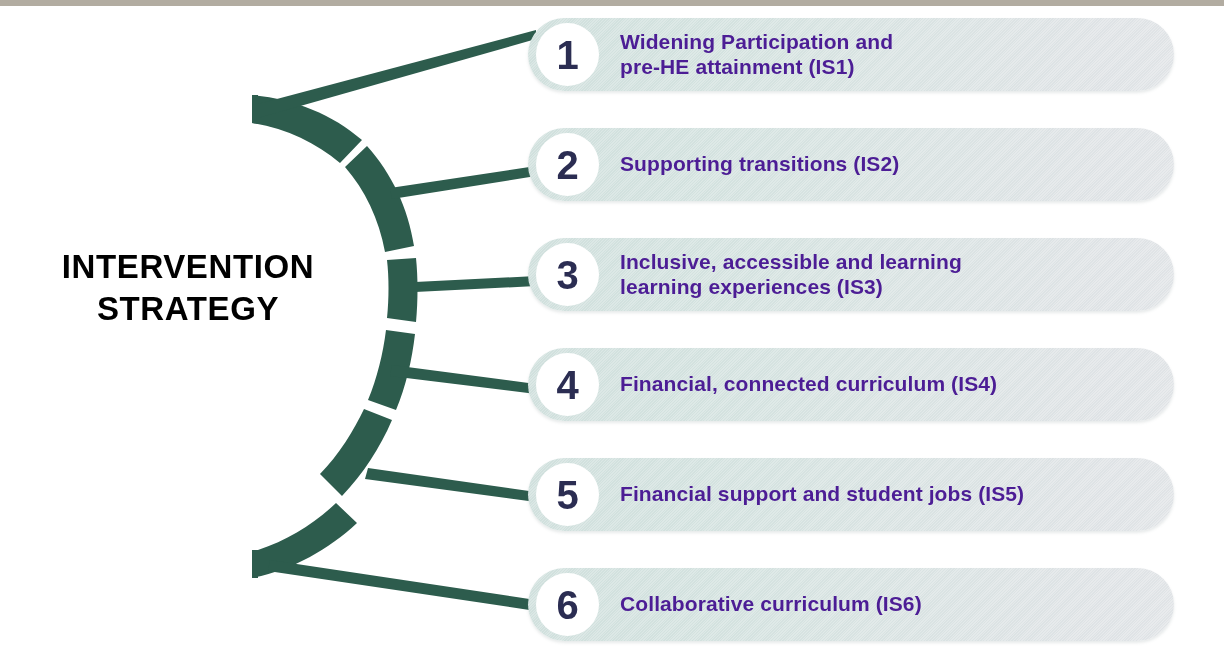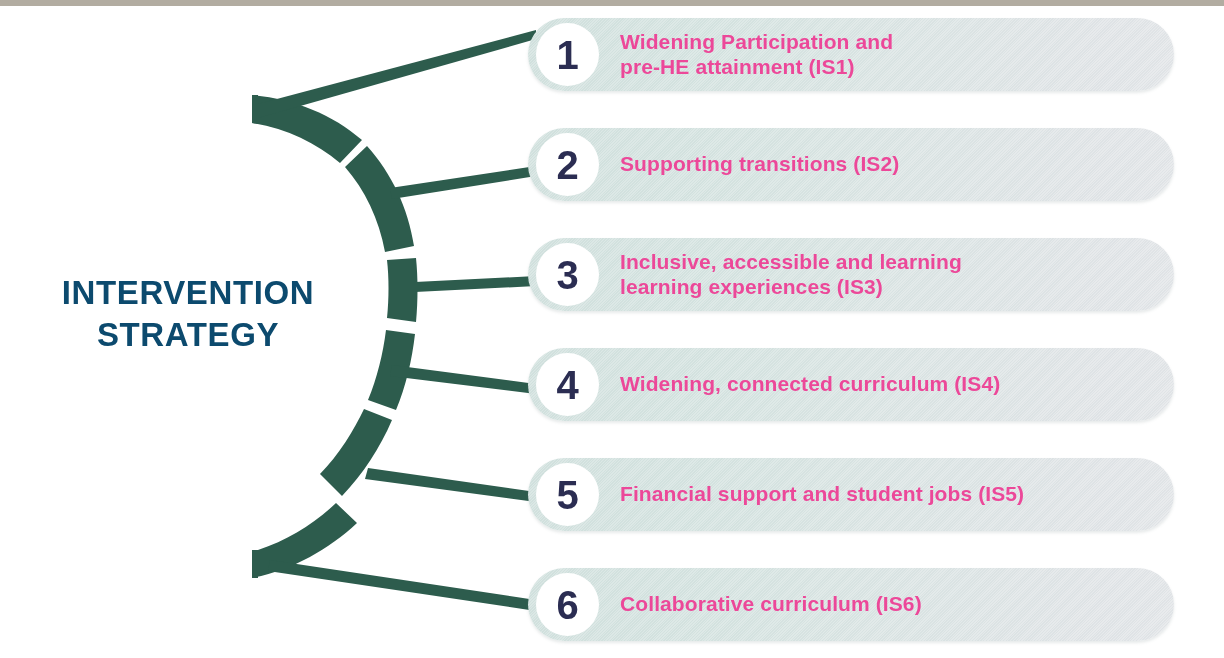--- a/index.html
+++ b/index.html
@@ -22,24 +22,24 @@
     position: absolute;
     left: 0; top: 0;
     width: 1224px;
     height: 6px;
     background: #b2aca1;
   }
   
   #title-block {
     position: absolute;
     left: 18px;
-    top: 272px;
+    top: 246px;
     width: 340px;
     text-align: center;
-    color: #0c4a6e;
+    color: #000000;
     font-size: 33px;
     font-weight: bold;
     line-height: 1.28;
     letter-spacing: 0.6px;
     white-space: pre-line;
   }
   
   #bracket-layer {
     position: absolute;
     left: 0; top: 0;
@@ -98,21 +98,21 @@
     z-index: 3;
   }
   .row-label {
     position: absolute;
     left: 92px;
     top: 0;
     height: 73px;
     width: 540px;
     display: flex;
     align-items: center;
-    color: #ec4899;
+    color: #4c1d95;
     font-size: 21px;
     font-weight: bold;
     line-height: 1.18;
     letter-spacing: 0.1px;
     white-space: pre-line;
     z-index: 2;
   }
 </style>
 </head>
 <body>
@@ -200,21 +200,21 @@
   <div class="row" style="top:238px;">
     <div class="pill"></div>
     <div class="badge">3</div>
     <div class="row-label">Inclusive, accessible and learning
 learning experiences (IS3)</div>
   </div>
 
   <div class="row" style="top:348px;">
     <div class="pill"></div>
     <div class="badge">4</div>
-    <div class="row-label">Widening, connected curriculum (IS4)</div>
+    <div class="row-label">Financial, connected curriculum (IS4)</div>
   </div>
 
   <div class="row" style="top:458px;">
     <div class="pill"></div>
     <div class="badge">5</div>
     <div class="row-label">Financial support and student jobs (IS5)</div>
   </div>
 
   <div class="row" style="top:568px;">
     <div class="pill"></div>

